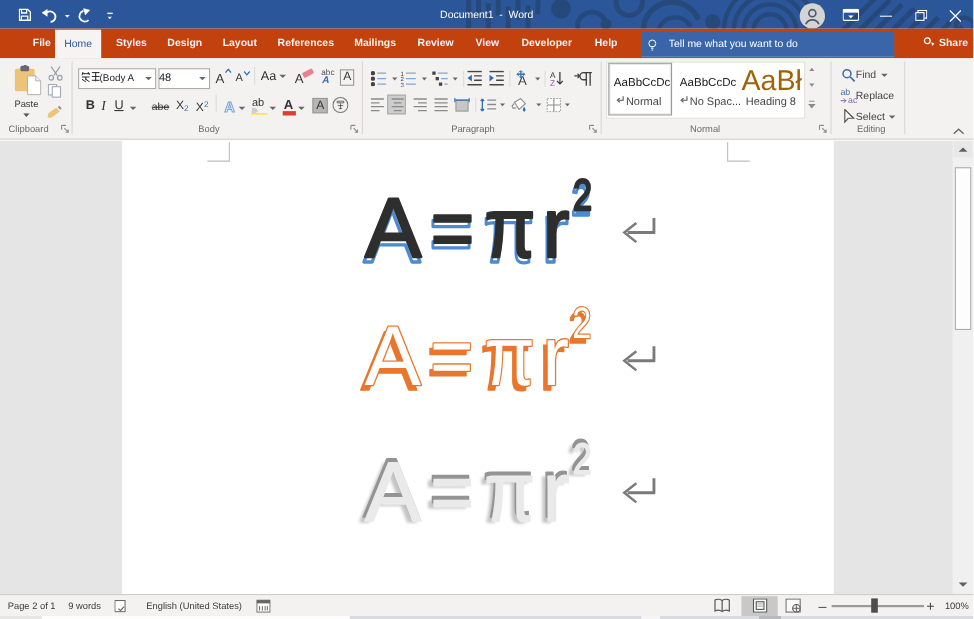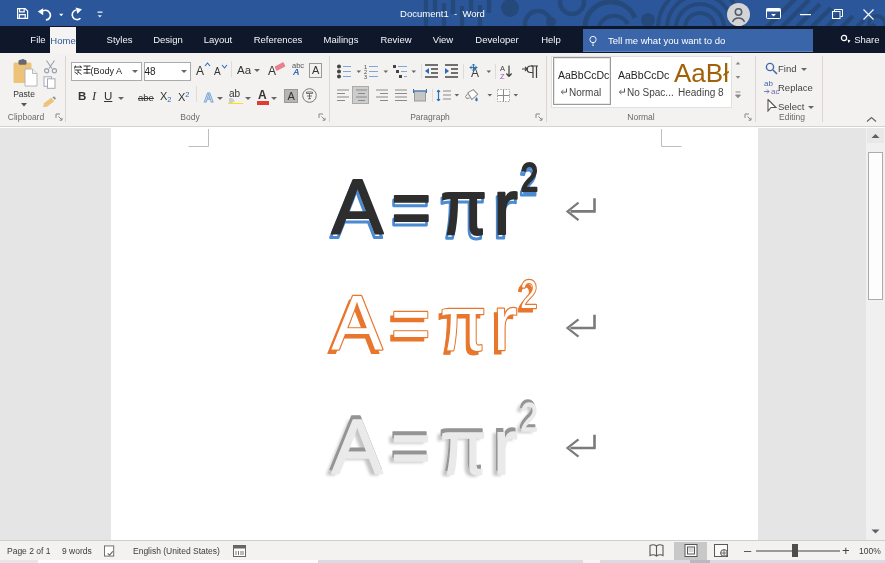--- a/index.html
+++ b/index.html
@@ -2,24 +2,24 @@
 <html><head>
 <meta charset="utf-8">
 <style>
 * { margin:0; padding:0; box-sizing:border-box; }
 html,body { width:885px; height:563px; overflow:hidden; }
 body { font-family:"Liberation Sans", sans-serif; position:relative; background:#fff; }
 .abs { position:absolute; }
 
 
 #titlebar { position:absolute; left:0; top:0; width:885px; height:26px; background:#2b579a; overflow:hidden; }
-#tabrow { position:absolute; left:0; top:26px; width:885px; height:27px; background:#0f172a; }
+#tabrow { position:absolute; left:0; top:26px; width:885px; height:27px; background:#c2410c;font-weight:bold; }
 #titletext { position:absolute; top:8px; left:0; width:885px; text-align:center; color:#fff; font-size:9.5px; }
 .tabitem { position:absolute; top:0; height:27px; line-height:28px; color:#f2f5fa; font-size:9.5px; text-align:center; }
-#hometab { position:absolute; left:50px; top:27px; width:26px; height:26px; background:#f5f4f2; color:#2b579a; font-size:9.5px; text-align:center; line-height:27px; }
+#hometab { position:absolute; left:50px; top:27px; width:42px; height:26px; background:#f5f4f2; color:#2b579a; font-size:9.5px; text-align:center; line-height:27px; }
 #tellme { position:absolute; left:583px; top:29px; width:230px; height:23px; background:#3a66a9; color:#fff; font-size:9.5px; line-height:23px; border-bottom:1px solid #5d83bd; }
 
 
 #ribbon { position:absolute; left:0; top:53px; width:885px; height:74px; background:#f3f2f1; border-bottom:1px solid #d5d2cf; }
 .gsep { position:absolute; top:3px; width:1px; height:66px; background:#d9d6d3; }
 .glabel { position:absolute; bottom:4px; font-size:8.5px; color:#6a6a6a; text-align:center; }
 .launcher { position:absolute; bottom:4px; width:9px; height:9px; }
 .combo { position:absolute; background:#fff; border:1px solid #ababab; font-size:9px; color:#222; }
 .caret { display:inline-block; width:0; height:0; border-left:3px solid transparent; border-right:3px solid transparent; border-top:3.5px solid #666; vertical-align:middle; }
 

